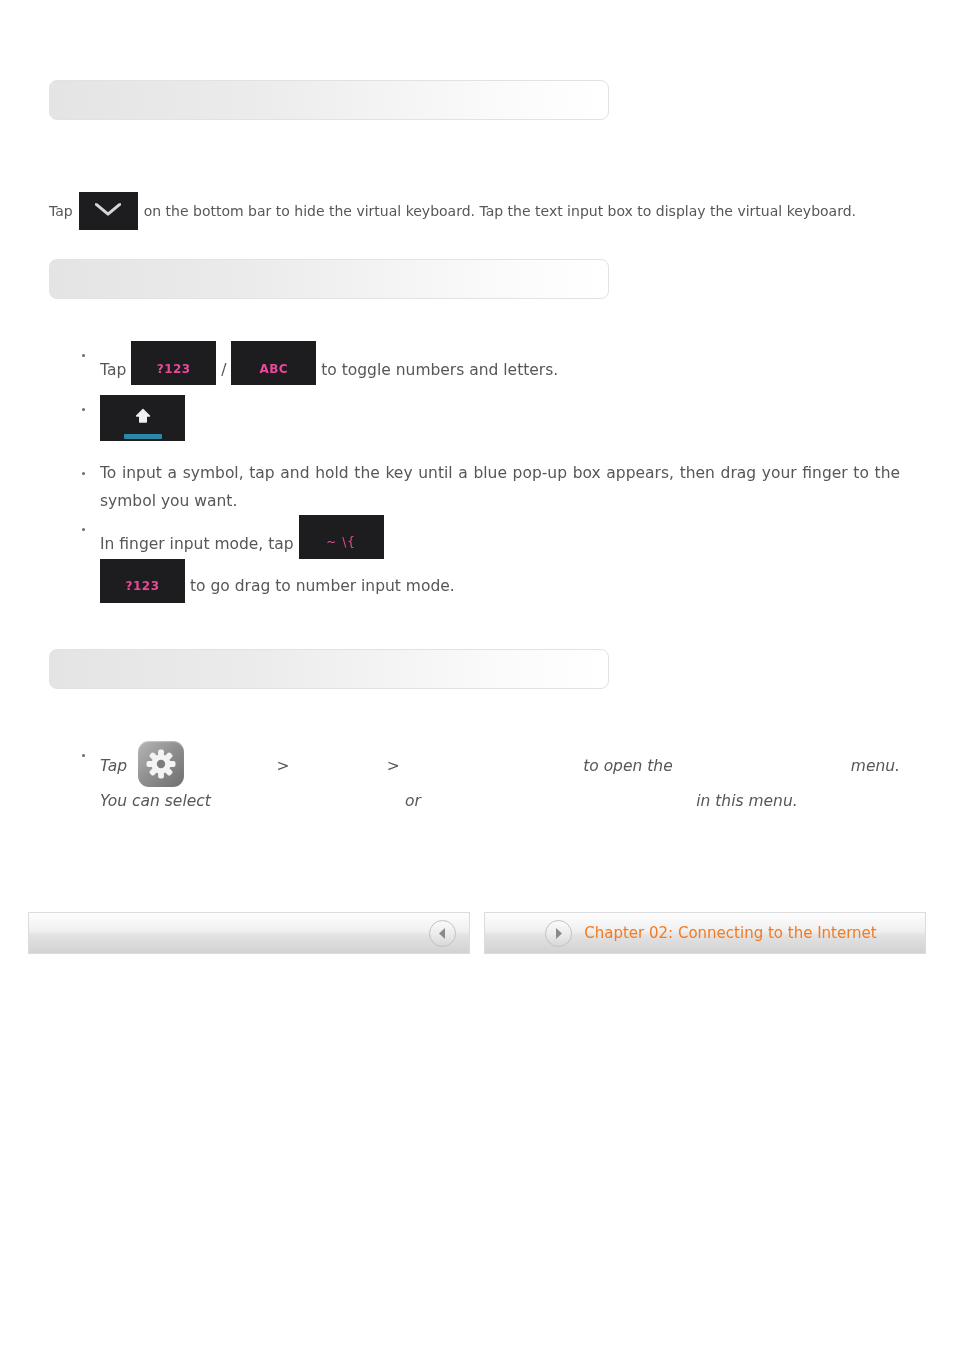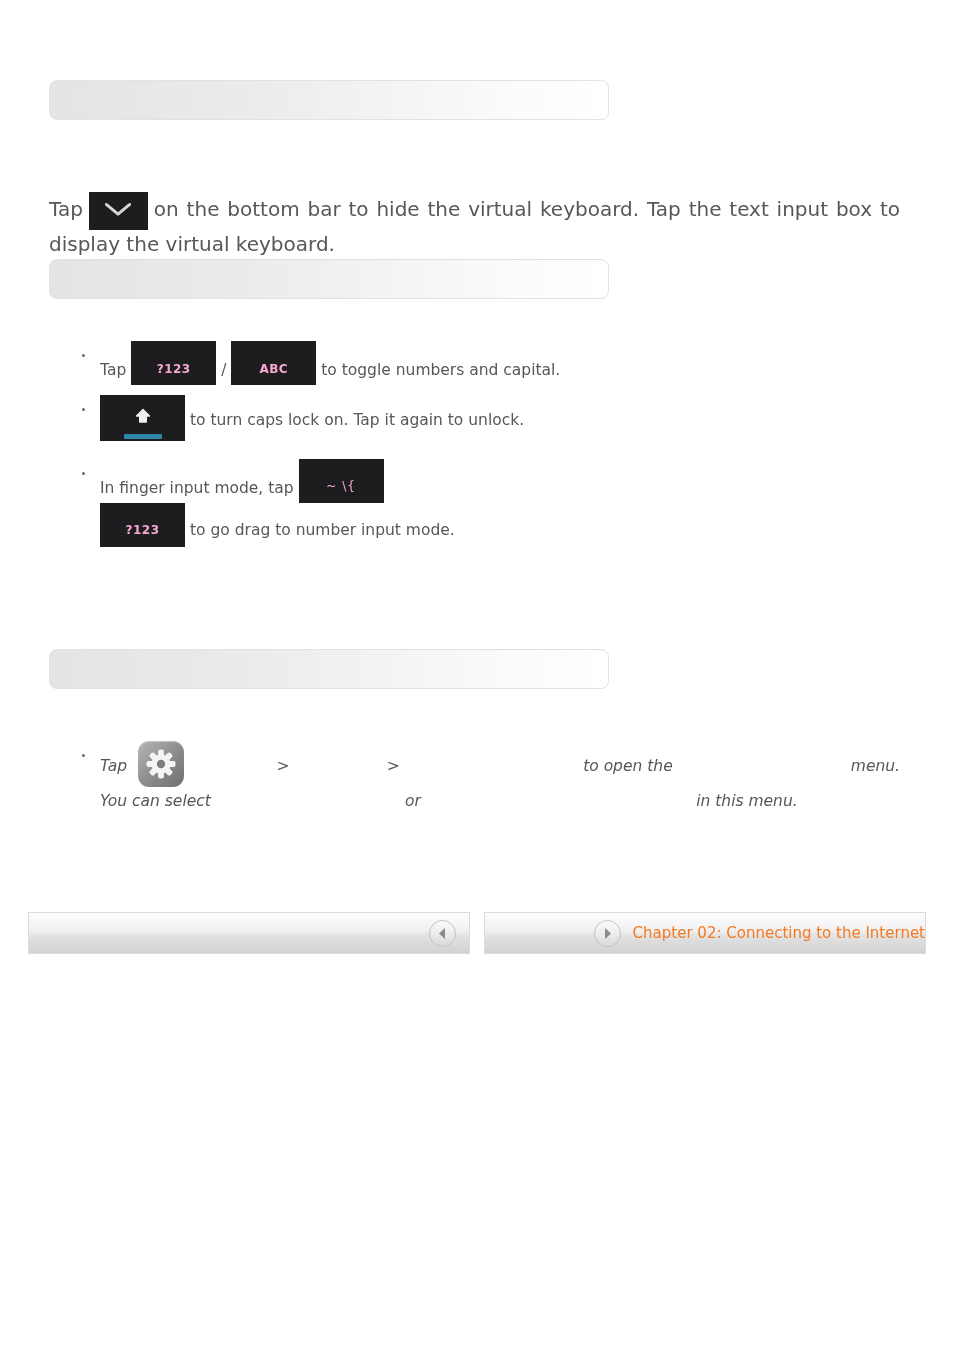--- a/index.html
+++ b/index.html
@@ -39,21 +39,21 @@
   }
   #bar-1 { top: 80px; }
   #bar-2 { top: 259px; }
   #bar-3 { top: 649px; }
 
   
   .para {
     position: absolute;
     left: 49px;
     width: 851px;
-    font-size: 20px;
+    font-size: 14px;
     line-height: 28px;
     text-align: justify;
     color: #575757;
   }
   #para-1 { top: 192px; }
 
   
   .bullet-list {
     position: absolute;
     left: 78px;
@@ -102,21 +102,21 @@
     font-family: "DejaVu Sans", "Liberation Sans", sans-serif;
     text-align: center;
     position: relative;
     overflow: hidden;
   }
   .keycap .kc-label {
     display: block;
     font-size: 12px;
     font-weight: bold;
     letter-spacing: 0.5px;
-    color: #f9a8d4;
+    color: #ec4899;
   }
 
   
   .key-hide {
     width: 59px;
     height: 38px;
     margin: 0 6px;
     vertical-align: -14px;
   }
   .key-hide .chev {
@@ -219,21 +219,21 @@
     align-items: center;
   }
   #nav-prev-seg {
     width: 442px;
     justify-content: flex-end;
     padding-right: 13px;
   }
   #nav-next-seg {
     width: 442px;
     margin-left: 14px;
-    justify-content: flex-end;
+    justify-content: center;
     padding-left: 12px;
     gap: 12px;
   }
   .nav-arrow {
     width: 27px;
     height: 27px;
     border-radius: 50%;
     background: linear-gradient(to bottom, #fbfbfb 0%, #ececec 50%, #d8d8d8 100%);
     border: 1px solid #c2c2c2;
     box-sizing: border-box;
@@ -271,34 +271,36 @@
 
   <li class="row-1">
     <span>Tap</span>
     <span class="keycap key-mode">
       <span class="kc-label">?123</span>
     </span>
     <span>/</span>
     <span class="keycap key-mode">
       <span class="kc-label">ABC</span>
     </span>
-    <span>to toggle numbers and capital.</span>
+    <span>to toggle numbers and letters.</span>
   </li>
 
 
   <li class="row-3">
     <span class="keycap key-shift key-caps">
       <svg class="arrow-filled" width="17" height="17" viewBox="0 0 17 17">
         <path d="M8.5 1.5 L15 8 L11.8 8 L11.8 14 L5.2 14 L5.2 8 L2 8 Z" fill="#f0f0f0" stroke="#f0f0f0" stroke-width="1.4" stroke-linejoin="round"></path>
       </svg>
       <span class="underbar"></span>
     </span>
-    <span>to turn caps lock on. Tap it again to unlock.</span>
-  </li>
-
+  </li>
+
+  <li class="row-4">
+    <span>To input a symbol, tap and hold the key until a blue pop-up box appears, then drag your finger to the symbol you want.</span>
+  </li>
 
   <li class="row-5">
     <span>In finger input mode, tap</span>
     <span class="keycap key-sym">
       <span class="kc-label">~ \{</span>
     </span>
     <br>
     <span class="keycap key-num-back">
       <span class="kc-label">?123</span>
     </span>

